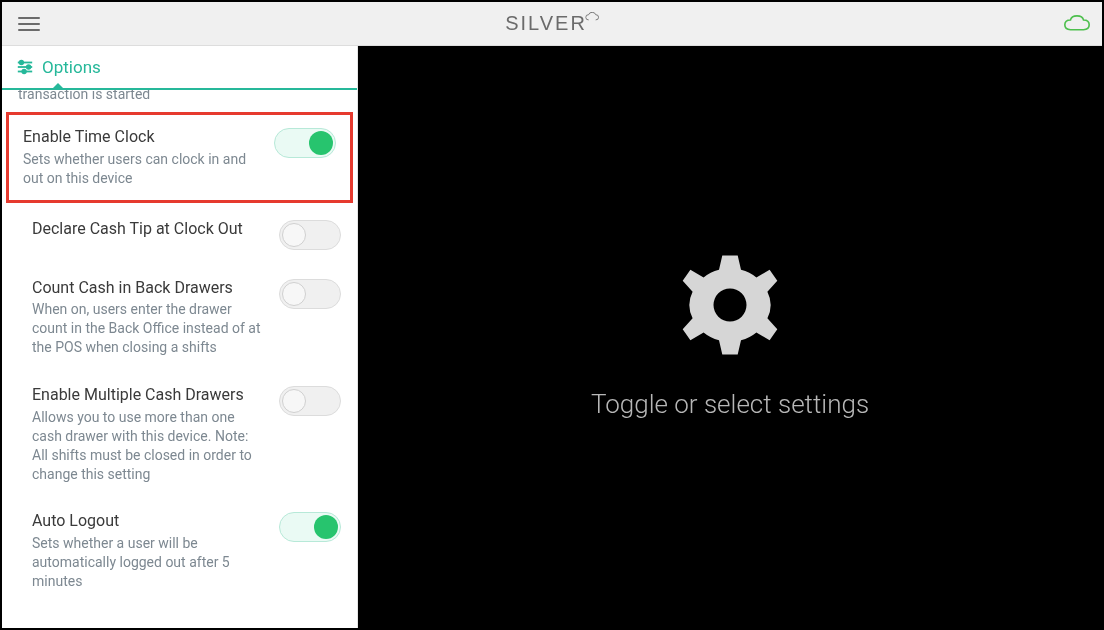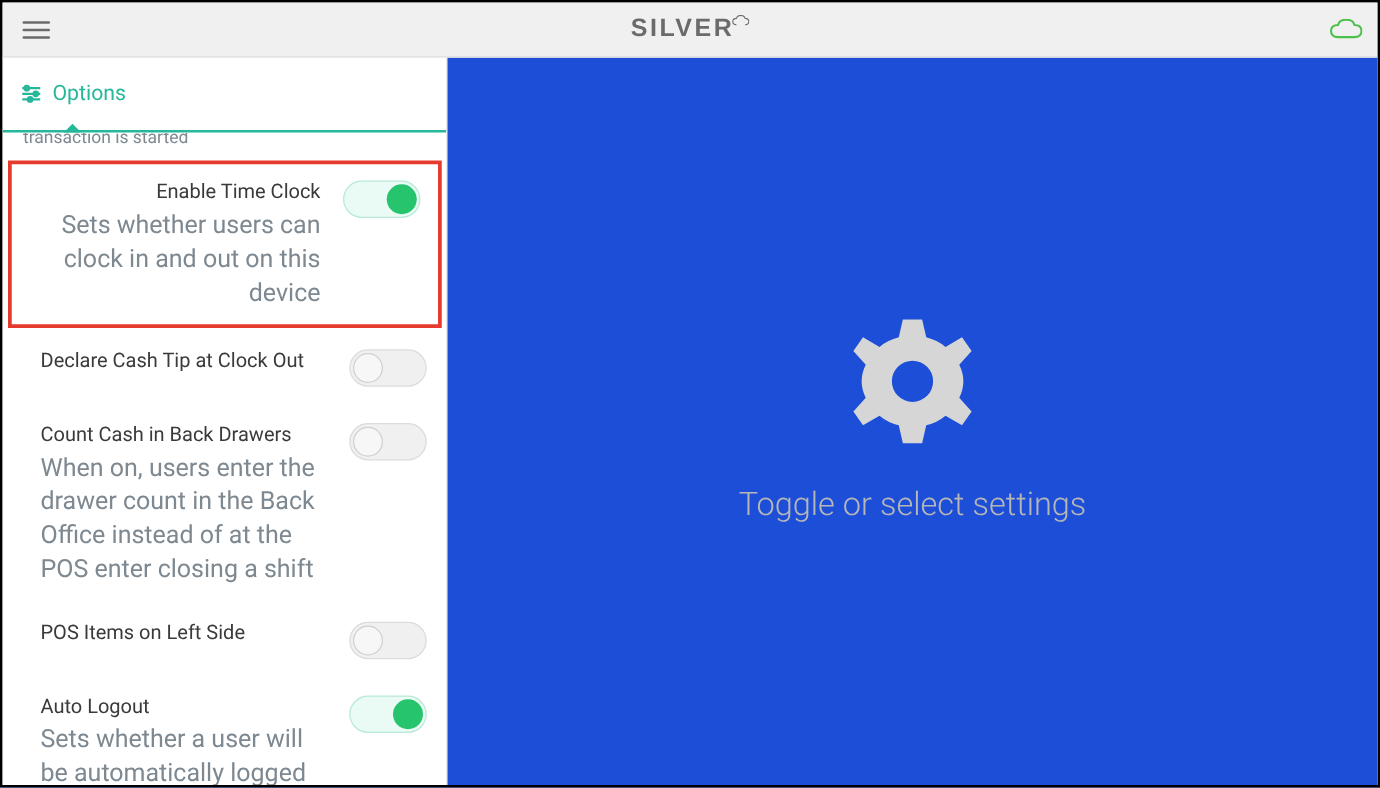--- a/index.html
+++ b/index.html
@@ -31,21 +31,21 @@
     }
     .hamburger span {
       width: 22px;
       height: 2px;
       background: #6b6b6b;
       border-radius: 1px;
     }
     .logo {
       font-family: Arial, sans-serif;
       font-size: 20px;
-      font-weight: 700;
+      font-weight: 400;
       color: #6b6b6b;
       letter-spacing: 2px;
       position: absolute;
       left: 50%;
       transform: translateX(-50%);
       display: flex;
       align-items: center;
     }
     .logo-cloud {
       width: 14px;
@@ -65,21 +65,21 @@
       width: 356px;
       background: #fff;
       border-right: 1px solid #e5e5e5;
       display: flex;
       flex-direction: column;
       overflow: hidden;
     }
     .tabs {
       display: flex;
       border-bottom: 2px solid #26b89a;
-      height: 60px;
+      height: 44px;
     }
     .tab {
       display: flex;
       align-items: center;
       gap: 8px;
       padding: 0 14px;
       cursor: pointer;
       font-size: 17px;
       color: #555;
       position: relative;
@@ -116,33 +116,32 @@
       align-items: flex-start;
       justify-content: space-between;
       padding: 14px 16px 14px 16px;
       gap: 10px;
       margin-left: 14px;
     }
     .setting-item.highlighted {
       border: 3px solid #e63a2f;
       padding: 12px 14px;
       margin: 2px 4px;
-      text-align: right;
     }
     .setting-text {
       flex: 1;
       padding-right: 8px;
     }
     .setting-title {
       font-size: 16px;
       color: #3a3a3a;
       line-height: 1.3;
     }
     .setting-desc {
-      font-size: 20px;
+      font-size: 14px;
       color: #7d8891;
       margin-top: 2px;
       line-height: 1.35;
     }
     .toggle {
       width: 62px;
       height: 30px;
       border-radius: 15px;
       position: relative;
       flex-shrink: 0;
@@ -169,21 +168,21 @@
       left: 2px;
       background: #f7f7f7;
       border: 1px solid #d0d0d0;
     }
     .toggle.on .toggle-knob {
       right: 2px;
       background: #27c46e;
     }
     .content {
       flex: 1;
-      background: #1d4ed8;
+      background: #000000;
       display: flex;
       flex-direction: column;
       align-items: center;
       justify-content: center;
       color: #b7b7b7;
     }
     .gear-big {
       width: 110px;
       height: 110px;
       margin-bottom: 24px;
@@ -252,36 +251,37 @@
           <div class="setting-title">Declare Cash Tip at Clock Out</div>
         </div>
         <div class="toggle off">
           <div class="toggle-knob"></div>
         </div>
       </div>
 
       <div class="setting-item">
         <div class="setting-text">
           <div class="setting-title">Count Cash in Back Drawers</div>
-          <div class="setting-desc">When on, users enter the drawer count in the Back Office instead of at the POS enter closing a shift</div>
+          <div class="setting-desc">When on, users enter the drawer count in the Back Office instead of at the POS when closing a shifts</div>
         </div>
         <div class="toggle off">
           <div class="toggle-knob"></div>
         </div>
       </div>
 
-
       <div class="setting-item">
         <div class="setting-text">
-          <div class="setting-title">POS Items on Left Side</div>
+          <div class="setting-title">Enable Multiple Cash Drawers</div>
+          <div class="setting-desc">Allows you to use more than one cash drawer with this device. Note: All shifts must be closed in order to change this setting</div>
         </div>
         <div class="toggle off">
           <div class="toggle-knob"></div>
         </div>
       </div>
+
 
       <div class="setting-item">
         <div class="setting-text">
           <div class="setting-title">Auto Logout</div>
           <div class="setting-desc">Sets whether a user will be automatically logged out after 5 minutes</div>
         </div>
         <div class="toggle on">
           <div class="toggle-knob"></div>
         </div>
       </div>

